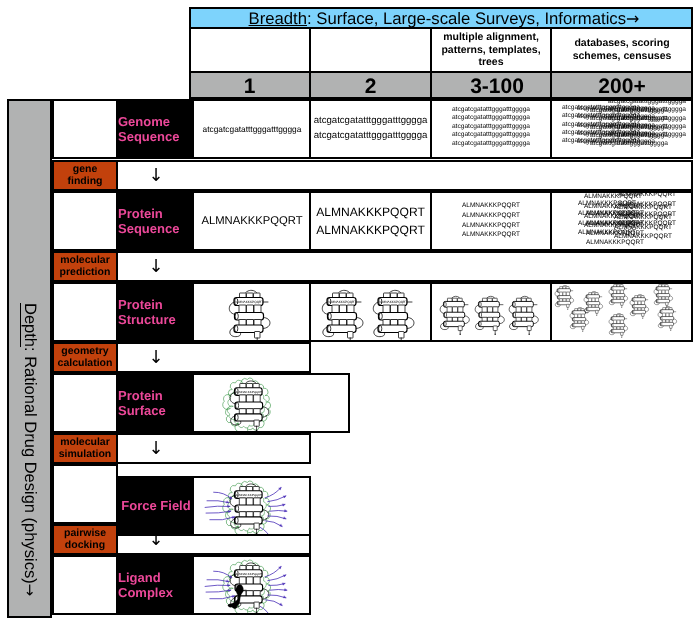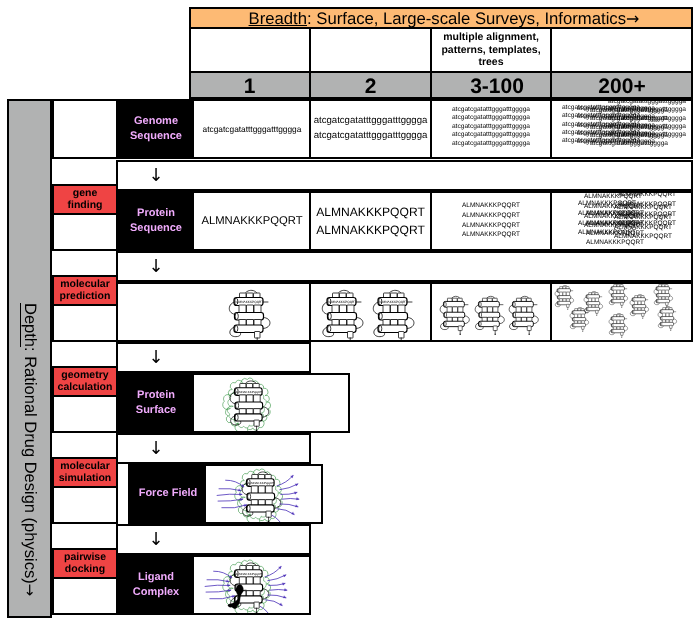--- a/index.html
+++ b/index.html
@@ -4,21 +4,21 @@
 <title>Depth vs Breadth</title>
 <style>
   html,body{margin:0;padding:0;background:#ffffff;}
   body{width:700px;height:624px;position:relative;overflow:hidden;
        font-family:"Liberation Sans",sans-serif;color:#000;
        -webkit-font-smoothing:antialiased;text-rendering:geometricPrecision;
        will-change:transform;}
 
   
   #hdr{position:absolute;left:189px;top:7px;width:504px;height:92px;
-       border:2px solid #000;box-sizing:border-box;background:#fdba74;}
+       border:2px solid #000;box-sizing:border-box;background:#7dd3fc;}
   #hdr-title{position:absolute;left:6px;top:0;right:0;height:18px;
        display:flex;align-items:center;justify-content:center;
        font-size:16.7px;line-height:19px;white-space:nowrap;}
   #hdr-desc{position:absolute;left:0;top:18px;right:0;height:46px;background:#fff;
        border-top:2px solid #000;border-bottom:2px solid #000;box-sizing:border-box;}
   #hdr-nums{position:absolute;left:0;top:64px;right:0;bottom:0;background:#b1b2b2;}
   .hcell{position:absolute;top:0;bottom:0;display:flex;align-items:center;
          justify-content:center;text-align:center;box-sizing:border-box;}
   .hcell.desc{font-size:10.5px;font-weight:bold;line-height:12.8px;}
   .hcell.num{font-size:21px;font-weight:bold;padding-top:3px;}
@@ -29,37 +29,37 @@
          border:2px solid #000;box-sizing:border-box;background:#b1b2b2;
          overflow:hidden;}
   .agl{font-family:"DejaVu Sans",sans-serif;font-size:15px;}
   #depth span.vtxt{writing-mode:vertical-rl;font-size:16.5px;white-space:nowrap;
          line-height:41px;letter-spacing:0px;position:absolute;left:0;right:0;
          text-align:left;top:202px;}
 
   
   .wcol{position:absolute;left:52px;width:66px;border:2px solid #000;box-sizing:border-box;background:#fff;}
   .step{position:absolute;left:52px;width:66px;
-        border:2px solid #000;box-sizing:border-box;background:#ef4444;
+        border:2px solid #000;box-sizing:border-box;background:#c2410c;
         display:flex;align-items:center;justify-content:center;text-align:center;
-        font-size:10.5px;font-weight:bold;line-height:11.6px;z-index:5;margin-top:24px;}
+        font-size:10.5px;font-weight:bold;line-height:11.6px;z-index:5;}
 
   
   .arow{position:absolute;left:116px;width:577px;
         border:2px solid #000;border-left:2px solid #000;box-sizing:border-box;background:#fff;}
   .arow .glyph{position:absolute;left:0;top:0;width:76px;bottom:0;
         display:flex;align-items:center;justify-content:center;
         font-size:18px;line-height:1;font-family:"DejaVu Sans",sans-serif;}
 
   
   .crow{position:absolute;left:116px;width:577px;
         border:2px solid #000;box-sizing:border-box;background:#fff;}
-  .crow .lbl{position:absolute;left:0;top:0;bottom:0;width:76px;background:#000;color:#f0abfc;
-        display:flex;align-items:center;justify-content:center;text-align:center;
-        font-size:11px;font-weight:bold;line-height:15.5px;}
+  .crow .lbl{position:absolute;left:0;top:0;bottom:0;width:76px;background:#000;color:#ec4899;
+        display:flex;align-items:center;justify-content:center;
+        font-size:13px;font-weight:bold;line-height:15.5px;}
   .crow .cells{position:absolute;left:76px;top:0;right:0;bottom:0;}
   .cdiv{position:absolute;top:0;bottom:0;width:2px;background:#000;}
   .ccell{position:absolute;top:0;bottom:0;overflow:hidden;}
 
   .seqline{-webkit-font-smoothing:antialiased;}
   .seqline{white-space:nowrap;}
   .dna{font-family:"Liberation Sans",sans-serif;}
   .prot{font-family:"Liberation Sans",sans-serif;letter-spacing:0.3px;}
 
   svg{display:block;overflow:visible;}
@@ -72,20 +72,21 @@
   <div id="hdr-title">
       <span style="text-decoration:underline">Breadth</span>
       <span>: Surface, Large-scale Surveys, Informatics</span>
       <span class="agl" style="font-size:16px">→</span>
     </div>
   <div id="hdr-desc">
       <div class="hcell desc" style="left: -2px; width: 121px;"></div>
       <div class="hdiv" style="left: 118px;"></div>
       <div class="hcell desc" style="left: 240px; width: 120px;">multiple alignment, patterns, templates, trees</div>
       <div class="hdiv" style="left: 239px;"></div>
+      <div class="hcell desc" style="left: 360px; width: 142px;">databases, scoring schemes, censuses</div>
       <div class="hdiv" style="left: 359px;"></div>
     </div>
   <div id="hdr-nums">
       <div class="hcell num" style="left: -2px; width: 121px;">1</div>
       <div class="hcell num" style="left: 119px; width: 121px;">2</div>
       <div class="hdiv" style="left: 118px;"></div>
       <div class="hcell num" style="left: 240px; width: 132px;">3-100</div>
       <div class="hdiv" style="left: 239px;"></div>
       <div class="hcell num" style="left: 360px; width: 142px;">200+</div>
       <div class="hdiv" style="left: 359px;"></div>
@@ -244,20 +245,21 @@
             <div class="seqline">ALMNAKKKPQQRT</div>
             <div class="seqline">ALMNAKKKPQQRT</div>
             <div class="seqline">ALMNAKKKPQQRT</div>
             <div class="seqline">ALMNAKKKPQQRT</div>
           </div>
         </div>
         <div class="cdiv" style="left: 356px;"></div>
       </div>
     </div>
     <div class="crow" style="top: 282px; height: 60px; width: 577px;">
+      <div class="lbl">Protein Structure</div>
       <div class="cells">
         <div class="ccell" style="left: 0px; width: 116px;">
           <div class="mol" style="left: 31px; top: -1.5px; width: 54px; height: 62px;">
             <svg width="54.00" height="62.00" viewBox="0 0 54 62" style="overflow: visible;">
               <g fill="none" stroke="#000" stroke-width="0.75" stroke-linejoin="round" stroke-linecap="round">
                 <path d="M18.5 14.5 C19 5.5, 32 4.5, 33.5 13.5"></path>
                 <path d="M11.5 18.5 C2 19.5, 1.5 31.5, 11.5 31.5"></path>
                 <path d="M38 34.5 C47.5 34.5, 47.5 45.5, 37.5 45.5"></path>
                 <path d="M11 44 C2.5 44.5, 2.5 55, 12.5 53.5 C16 53, 16.5 50, 14.5 48.5"></path>
                 <path d="M37 19 L43 19"></path>
@@ -765,21 +767,21 @@
                 <ellipse cx="11.2" cy="45.7" rx="1.6" ry="3.2"></ellipse>
               </g>
               <path d="M32.2 54.5 L32.2 59.5" fill="none" stroke="#000" stroke-width="0.75"></path>
               <circle cx="32.2" cy="60" r="1.0" fill="#000"></circle>
               <text x="24" y="19.8" font-size="3.2" text-anchor="middle" fill="#000" font-family="Liberation Sans, sans-serif">ALMNAKKKPQQRT</text>
             </svg>
           </div>
         </div>
       </div>
     </div>
-    <div class="crow" style="top: 464px; height: 60px; width: 195px; margin-left: 12px;">
+    <div class="crow" style="top: 476px; height: 60px; width: 195px;">
       <div class="lbl">Force Field</div>
       <div class="cells">
         <div class="ccell" style="left: 0px; width: 116px;">
           <div class="mol" style="left: 32.35px; top: -1.45px; width: 51.3px; height: 58.9px;">
             <svg width="51.30" height="58.90" viewBox="0 0 54 62" style="overflow: visible;">
               <path d="M22.50 5.71 A 3.3 3.3 0 0 1 28.51 8.16 A 3.3 3.3 0 0 1 33.07 13.02 A 3.3 3.3 0 0 1 39.40 15.21 A 3.3 3.3 0 0 1 41.21 22.63 A 3.3 3.3 0 0 1 42.83 29.45 A 3.3 3.3 0 0 1 43.82 36.72 A 3.3 3.3 0 0 1 41.83 43.72 A 3.3 3.3 0 0 1 37.41 48.69 A 3.3 3.3 0 0 1 34.70 56.05 A 3.3 3.3 0 0 1 28.23 56.71 A 3.3 3.3 0 0 1 22.50 57.16 A 3.3 3.3 0 0 1 15.84 60.56 A 3.3 3.3 0 0 1 12.73 51.47 A 3.3 3.3 0 0 1 5.47 50.92 A 3.3 3.3 0 0 1 2.62 44.02 A 3.3 3.3 0 0 1 4.62 36.12 A 3.3 3.3 0 0 1 -1.79 28.76 A 3.3 3.3 0 0 1 5.49 23.57 A 3.3 3.3 0 0 1 6.65 16.33 A 3.3 3.3 0 0 1 9.99 9.36 A 3.3 3.3 0 0 1 17.41 11.93 A 3.3 3.3 0 0 1 22.50 5.71 Z" fill="#fff" stroke="#2f8f3c" stroke-width="0.62" stroke-linejoin="round"></path>
               <path d="M30.69 14.65 A 3.0 3.0 0 0 1 32.51 22.73 A 3.0 3.0 0 0 1 39.46 25.97 A 3.0 3.0 0 0 1 36.78 34.00 A 3.0 3.0 0 0 1 37.31 41.06 A 3.0 3.0 0 0 1 34.82 47.68 A 3.0 3.0 0 0 1 29.75 51.32 A 3.0 3.0 0 0 1 24.51 53.82 A 3.0 3.0 0 0 1 18.73 54.93 A 3.0 3.0 0 0 1 13.44 51.77 A 3.0 3.0 0 0 1 10.05 46.14 A 3.0 3.0 0 0 1 3.98 42.01 A 3.0 3.0 0 0 1 7.65 34.00 A 3.0 3.0 0 0 1 4.68 26.31 A 3.0 3.0 0 0 1 9.50 21.28 A 3.0 3.0 0 0 1 13.35 16.04 A 3.0 3.0 0 0 1 18.95 14.66 A 3.0 3.0 0 0 1 24.82 12.00 A 3.0 3.0 0 0 1 30.69 14.65 Z" fill="none" stroke="#2f8f3c" stroke-width="0.55" stroke-linejoin="round"></path>
               <g fill="none" stroke="#000" stroke-width="0.75" stroke-linejoin="round" stroke-linecap="round">
                 <path d="M18.5 14.5 C19 5.5, 32 4.5, 33.5 13.5"></path>
                 <path d="M11.5 18.5 C2 19.5, 1.5 31.5, 11.5 31.5"></path>

